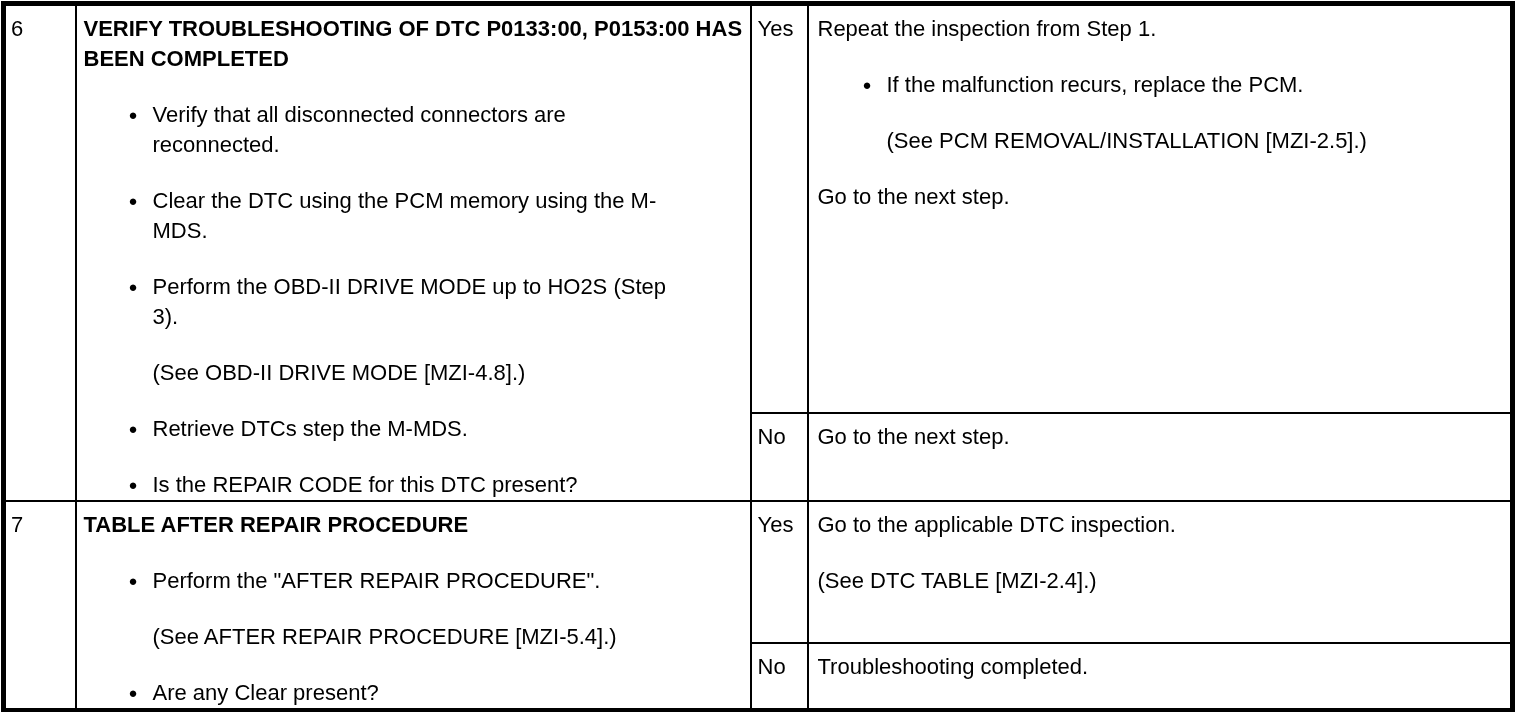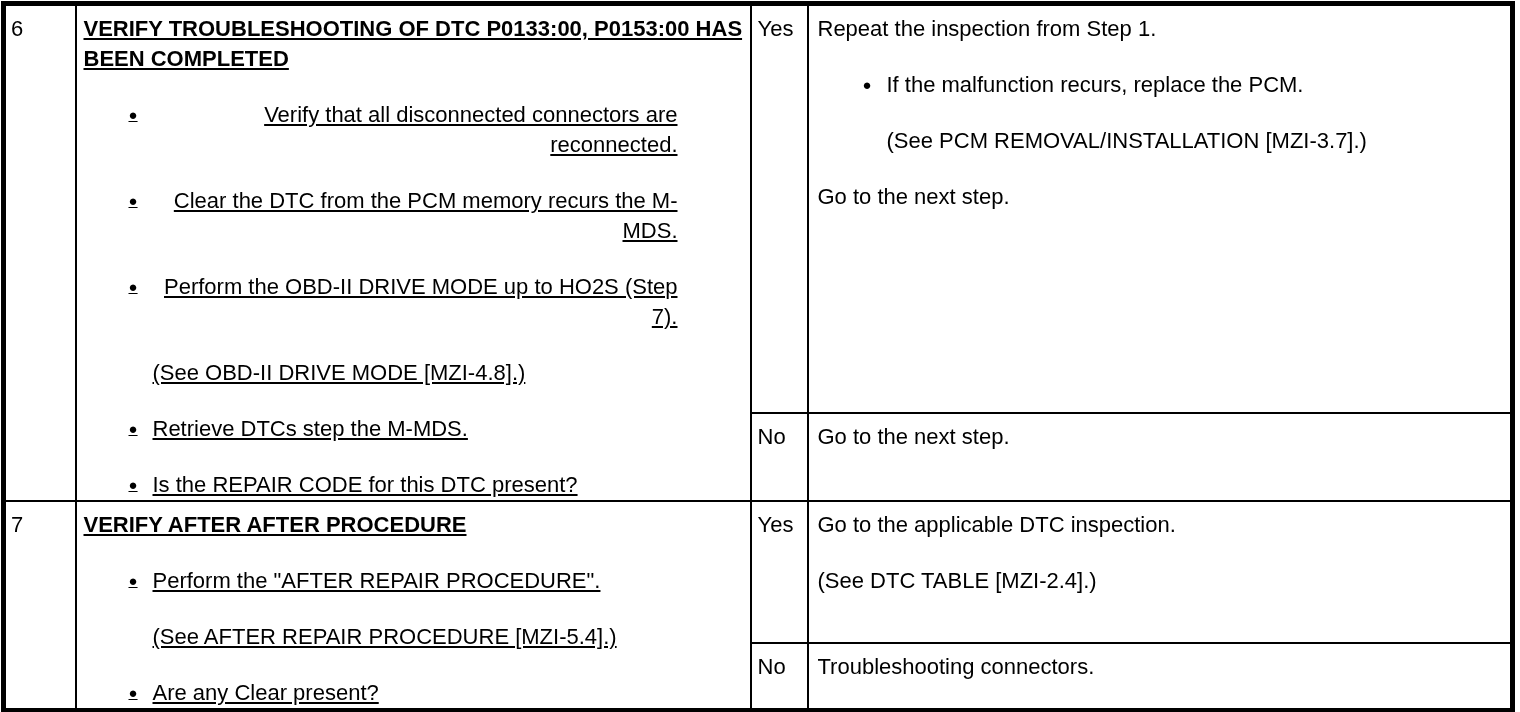--- a/index.html
+++ b/index.html
@@ -28,41 +28,41 @@
     background: #fff;
   }
   td {
     border: 2px solid #000;
     vertical-align: top;
     box-sizing: border-box;
     padding: 8px 6px 0 6px;
     line-height: 30px;
   }
   td.step-cell { padding-left: 5px; }
-  td.action-cell { padding-left: 7px; text-decoration: underline; }
+  td.action-cell { padding-left: 7px; }
   td.yn-cell { padding-right: 2px; }
   td.result-cell { padding-left: 9px; }
   .title {
     font-weight: bold;
     margin: 0 0 26px 0;
   }
   .para { margin: 0 0 26px 0; }
   .para:last-child { margin-bottom: 0; }
   .bullet-row {
     display: flex;
     margin: 0 0 26px 45px;
   }
   .bullet-row:last-child { margin-bottom: 0; }
   .dot {
     flex: 0 0 24px;
     width: 24px;
     font-size: 15px;
     line-height: 30px;
   }
-  .action-cell .b-text { max-width: 525px; text-align: right; }
+  .action-cell .b-text { max-width: 525px; }
   .ref-line {
     margin: 0 0 26px 69px;
   }
 </style>
 </head>
 <body>
 
 <div class="page">
   <table class="ts-table">
     <colgroup>
@@ -78,65 +78,65 @@
           <div>6</div>
         </td>
         <td class="action-cell" rowspan="2">
           <div class="title">VERIFY TROUBLESHOOTING OF DTC P0133:00, P0153:00 HAS BEEN COMPLETED</div>
           <div class="bullet-row">
             <span class="dot">●</span>
             <span class="b-text">Verify that all disconnected connectors are reconnected.</span>
           </div>
           <div class="bullet-row">
             <span class="dot">●</span>
-            <span class="b-text">Clear the DTC from the PCM memory recurs the M-MDS.</span>
+            <span class="b-text">Clear the DTC using the PCM memory using the M-MDS.</span>
           </div>
           <div class="bullet-row">
             <span class="dot">●</span>
-            <span class="b-text">Perform the OBD-II DRIVE MODE up to HO2S (Step 7).</span>
+            <span class="b-text">Perform the OBD-II DRIVE MODE up to HO2S (Step 3).</span>
           </div>
           <div class="ref-line">(See OBD-II DRIVE MODE [MZI-4.8].)</div>
           <div class="bullet-row">
             <span class="dot">●</span>
             <span class="b-text">Retrieve DTCs step the M-MDS.</span>
           </div>
           <div class="bullet-row">
             <span class="dot">●</span>
             <span class="b-text">Is the REPAIR CODE for this DTC present?</span>
           </div>
         </td>
         <td class="yn-cell">
           <div>Yes</div>
         </td>
         <td class="result-cell">
           <div class="para">Repeat the inspection from Step 1.</div>
           <div class="bullet-row">
             <span class="dot">●</span>
             <span class="b-text">If the malfunction recurs, replace the PCM.</span>
           </div>
-          <div class="ref-line">(See PCM REMOVAL/INSTALLATION [MZI-3.7].)</div>
+          <div class="ref-line">(See PCM REMOVAL/INSTALLATION [MZI-2.5].)</div>
           <div class="para">Go to the next step.</div>
         </td>
       </tr>
 
       <tr style="height:87px">
         <td class="yn-cell">
           <div>No</div>
         </td>
         <td class="result-cell">
           <div class="para">Go to the next step.</div>
         </td>
       </tr>
 
       <tr style="height:136px">
         <td class="step-cell" rowspan="2">
           <div>7</div>
         </td>
         <td class="action-cell" rowspan="2">
-          <div class="title">VERIFY AFTER AFTER PROCEDURE</div>
+          <div class="title">TABLE AFTER REPAIR PROCEDURE</div>
           <div class="bullet-row">
             <span class="dot">●</span>
             <span class="b-text">Perform the "AFTER REPAIR PROCEDURE".</span>
           </div>
           <div class="ref-line">(See AFTER REPAIR PROCEDURE [MZI-5.4].)</div>
           <div class="bullet-row">
             <span class="dot">●</span>
             <span class="b-text">Are any Clear present?</span>
           </div>
         </td>
@@ -147,18 +147,18 @@
           <div class="para">Go to the applicable DTC inspection.</div>
           <div class="para">(See DTC TABLE [MZI-2.4].)</div>
         </td>
       </tr>
 
       <tr style="height:65px">
         <td class="yn-cell">
           <div>No</div>
         </td>
         <td class="result-cell">
-          <div class="para">Troubleshooting connectors.</div>
+          <div class="para">Troubleshooting completed.</div>
         </td>
       </tr>
     </tbody>
   </table>
 </div>
 
 </body></html>

